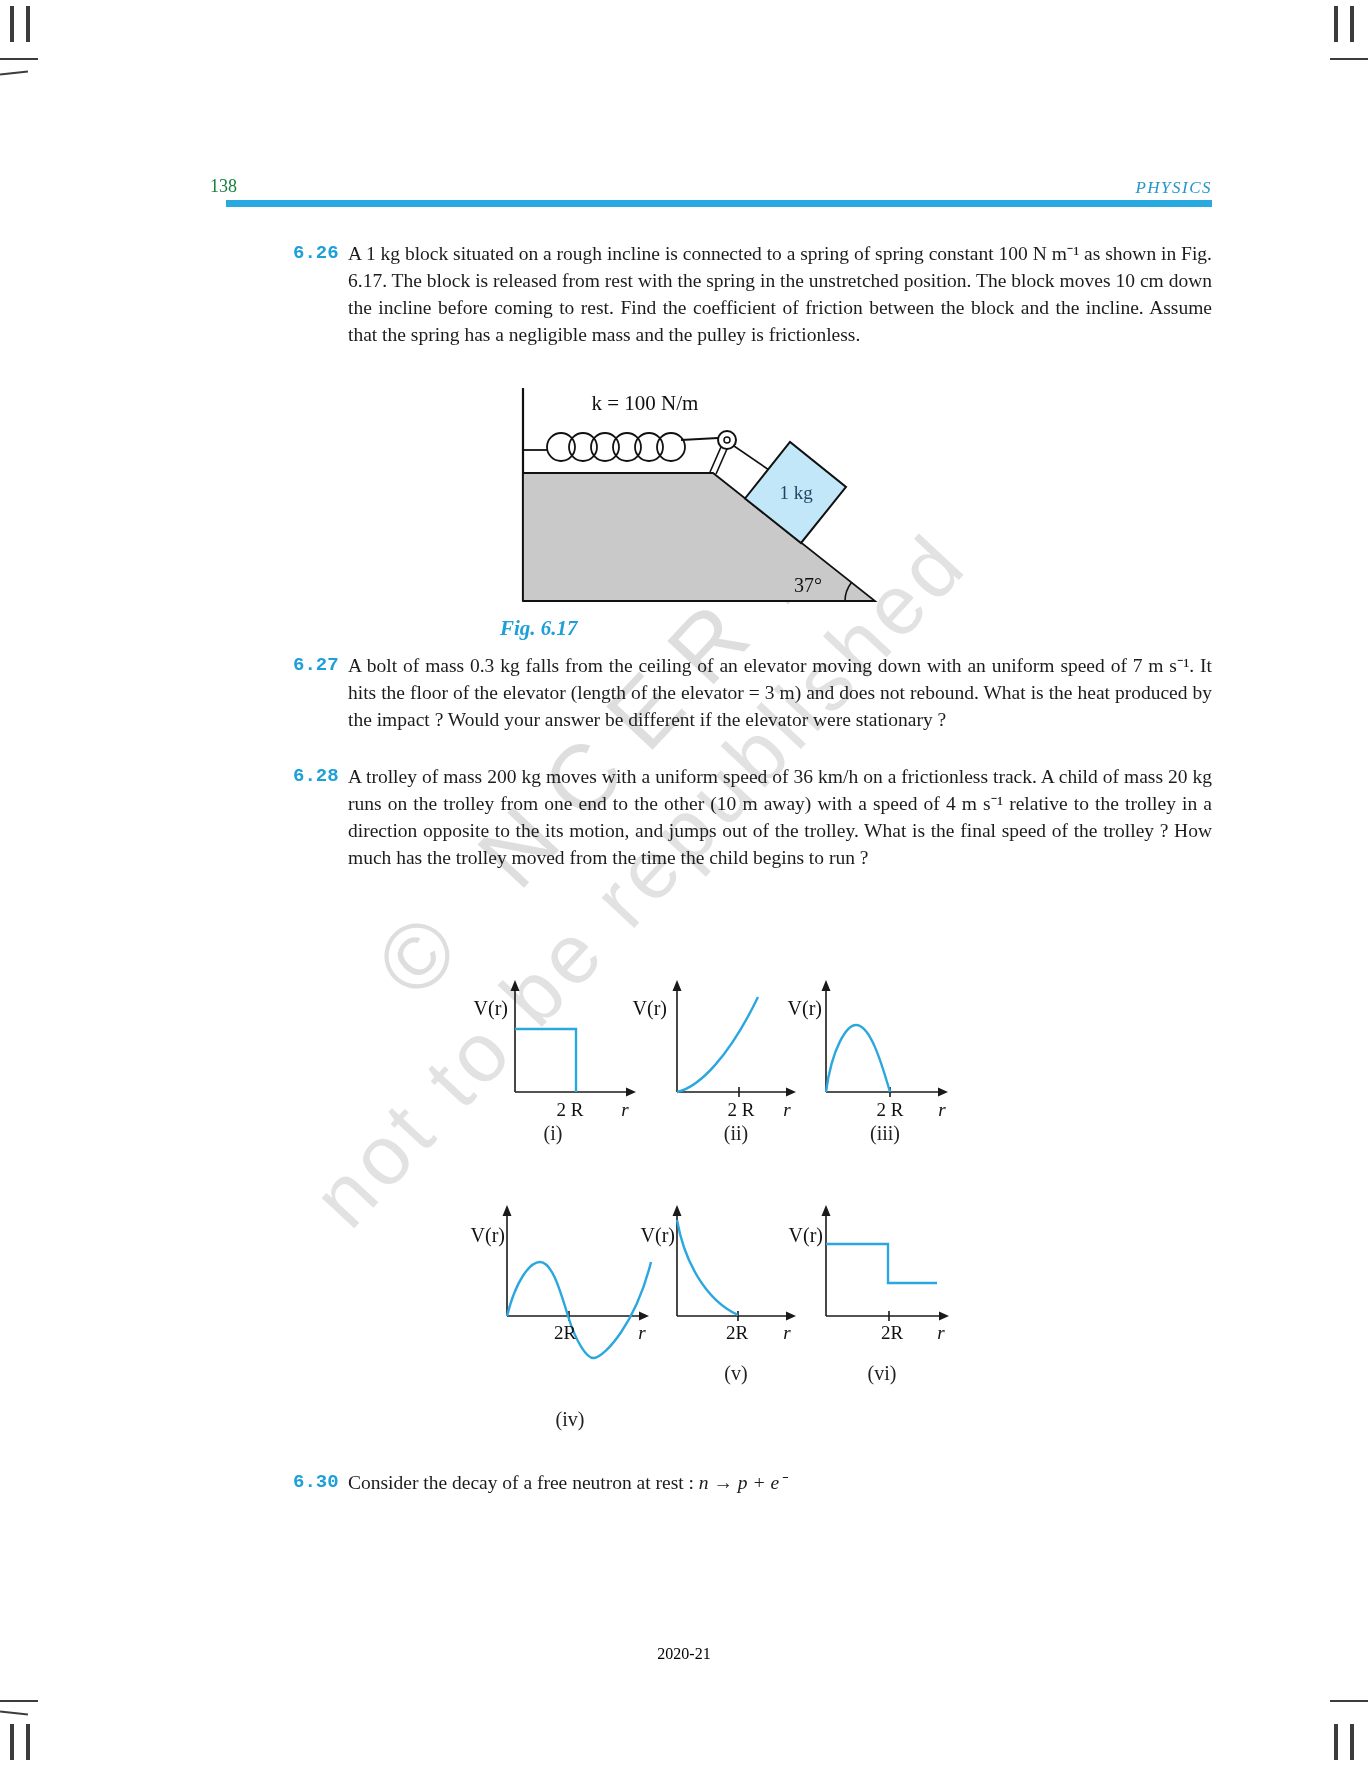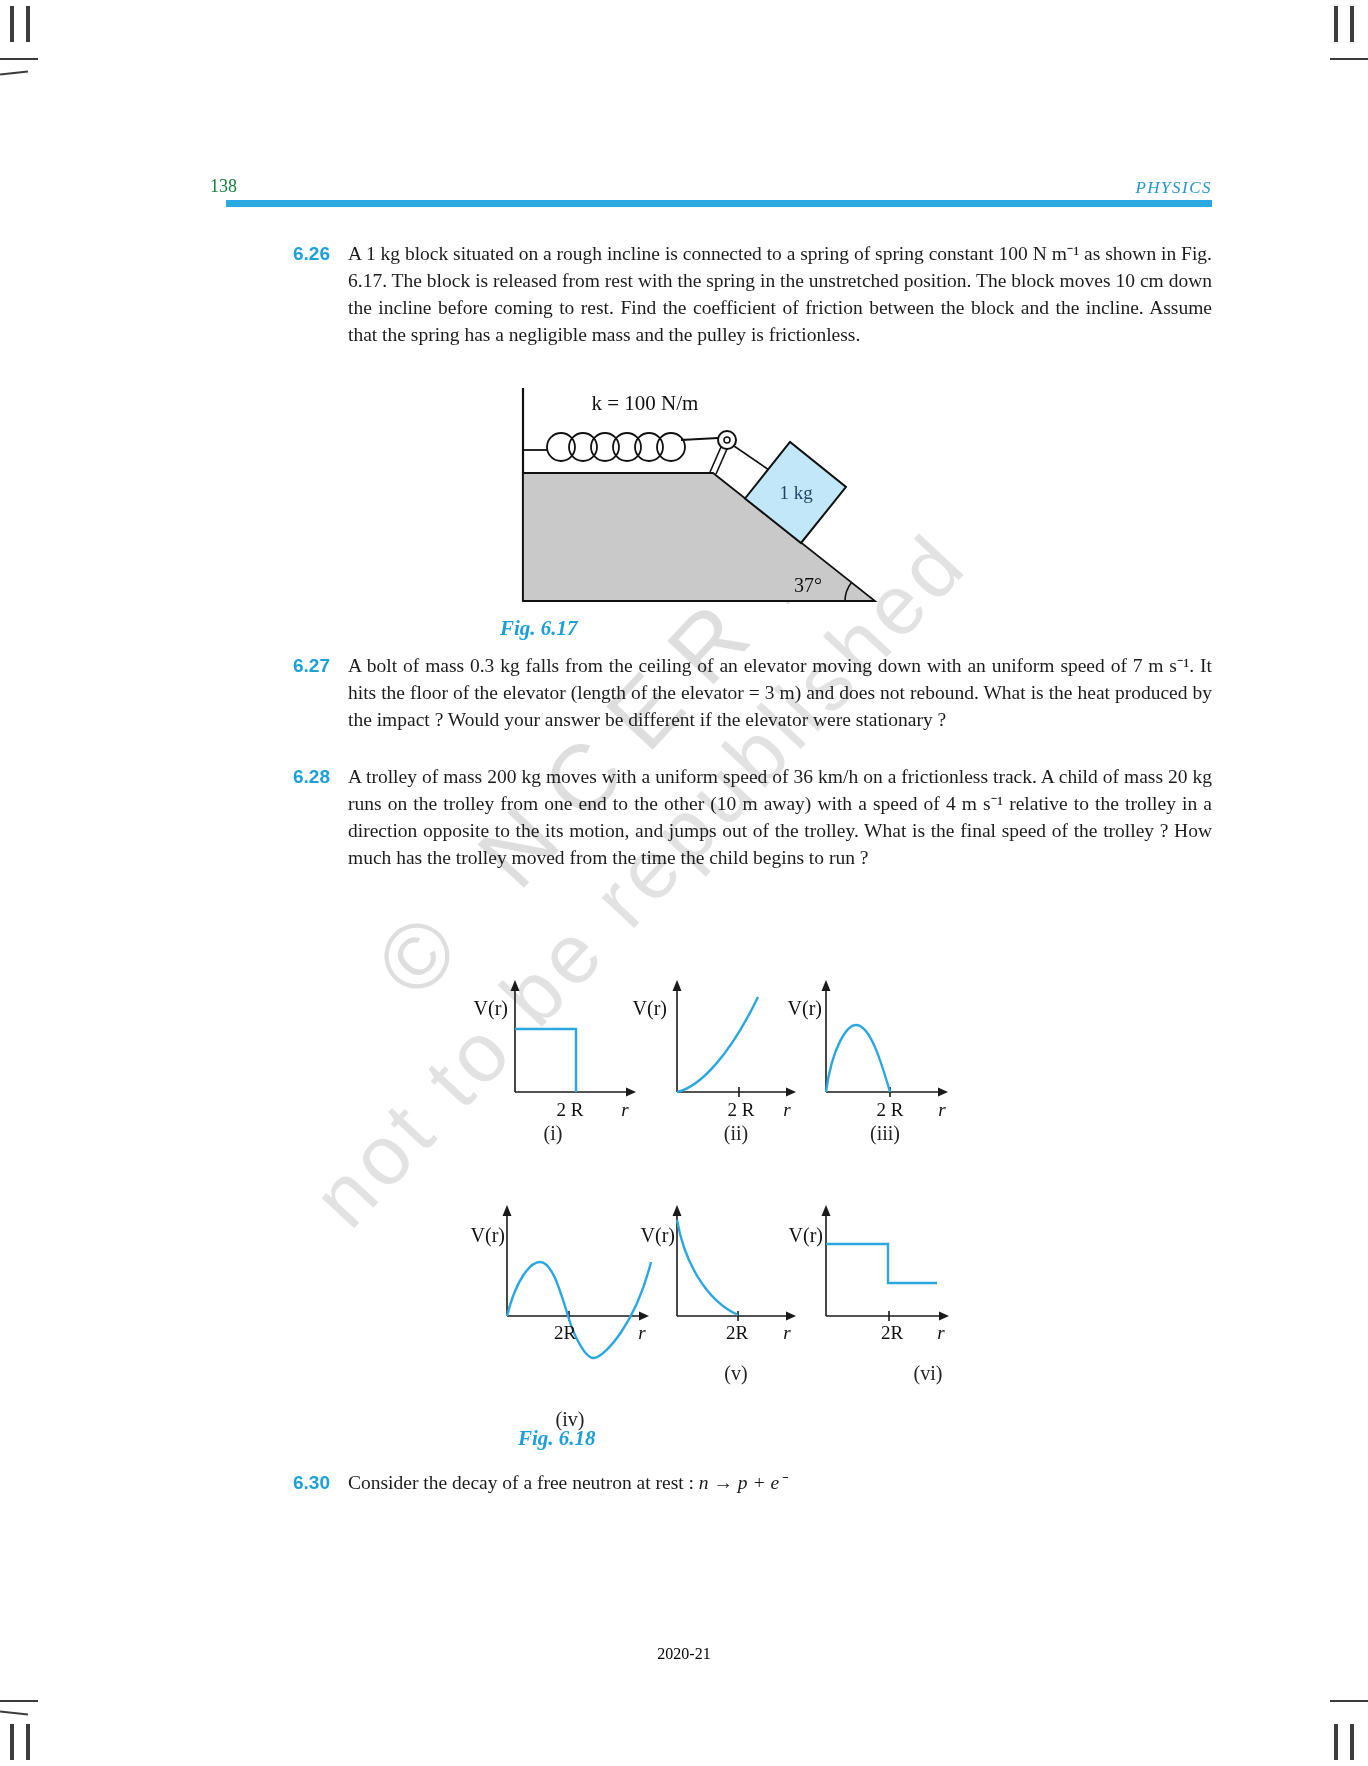--- a/index.html
+++ b/index.html
@@ -12,21 +12,21 @@
       transform:translate(-50%,-50%) rotate(-47deg);pointer-events:none;z-index:1;}
   #wm1{left:600px;top:760px;font-size:92px;letter-spacing:28px;color:rgba(125,125,125,0.25);}
   #wm2{left:640px;top:880px;font-size:84px;letter-spacing:6px;color:rgba(125,125,125,0.22);}
   
   .page-num{position:absolute;left:210px;top:176px;font-size:18px;color:#15803d;z-index:2;}
   .subject{position:absolute;right:156px;top:178px;font-size:17px;letter-spacing:1.5px;color:#2496c9;z-index:2;font-style:italic;}
   .rule{position:absolute;left:226px;top:200px;width:986px;height:7px;background:#2aa9e0;z-index:2;}
   
   .problem{position:absolute;left:293px;width:919px;padding-left:55px;box-sizing:border-box;
            font-size:19.5px;line-height:27px;text-align:justify;color:#1c1c1e;z-index:2;}
-  .pnum{position:absolute;left:0;top:0;font-family:Liberation Sans, sans-serif;font-weight:bold;
+  .pnum{position:absolute;left:0;top:0;font-family:Liberation Mono, monospace;font-weight:bold;
         font-size:19px;color:#1d9fd8;}
   .it{font-style:italic;}
   
   .figcap{position:absolute;font-weight:bold;font-style:italic;font-size:21px;color:#1d9fd8;
           text-align:left;z-index:2;}
   .roman{position:absolute;width:90px;text-align:center;font-size:20px;color:#222;z-index:2;}
   .figsvg{position:absolute;z-index:2;}
   .footer{position:absolute;left:0;top:1645px;width:100%;text-align:center;font-size:16px;color:#000000;z-index:2;}
   svg text{font-family:"Liberation Serif",serif;}
 </style>
@@ -187,23 +187,22 @@
     <polygon points="71.5,16 80.5,16 76,5" fill="#1a1a1a"></polygon>
     <line x1="139" y1="111" x2="139" y2="121" stroke="#1a1a1a" stroke-width="1.6"></line>
     <path d="M76,44 H138 V83 H187" fill="none" stroke="#2ba7df" stroke-width="2.4"></path>
     <text x="73" y="42" font-size="20" text-anchor="end" fill="#111">V(r)</text>
     <text x="142" y="139" font-size="19" text-anchor="middle" fill="#111">2R</text>
     <text x="191" y="139" font-size="19" font-style="italic" text-anchor="middle" fill="#111">r</text>
   </svg>
 
   <div class="roman" style="left:525px;top:1408px;">(iv)</div>
   <div class="roman" style="left:691px;top:1362px;">(v)</div>
-  <div class="roman" style="left:883px;top:1362px;">(vi)</div>
-
-  <div class="figcap" style="left:518px;top:1426px;width:400px;">Fig. 6.18</div>
+  <div class="roman" style="left:837px;top:1362px;">(vi)</div>
+
 
   <div class="problem" style="top:1469px;">
     <span class="pnum">6.30</span>
     <span>Consider the decay of a free neutron at rest : </span>
     <span class="it">n → p + e⁻</span>
   </div>
 
   <div class="footer">2020-21</div>
 
 </div>

